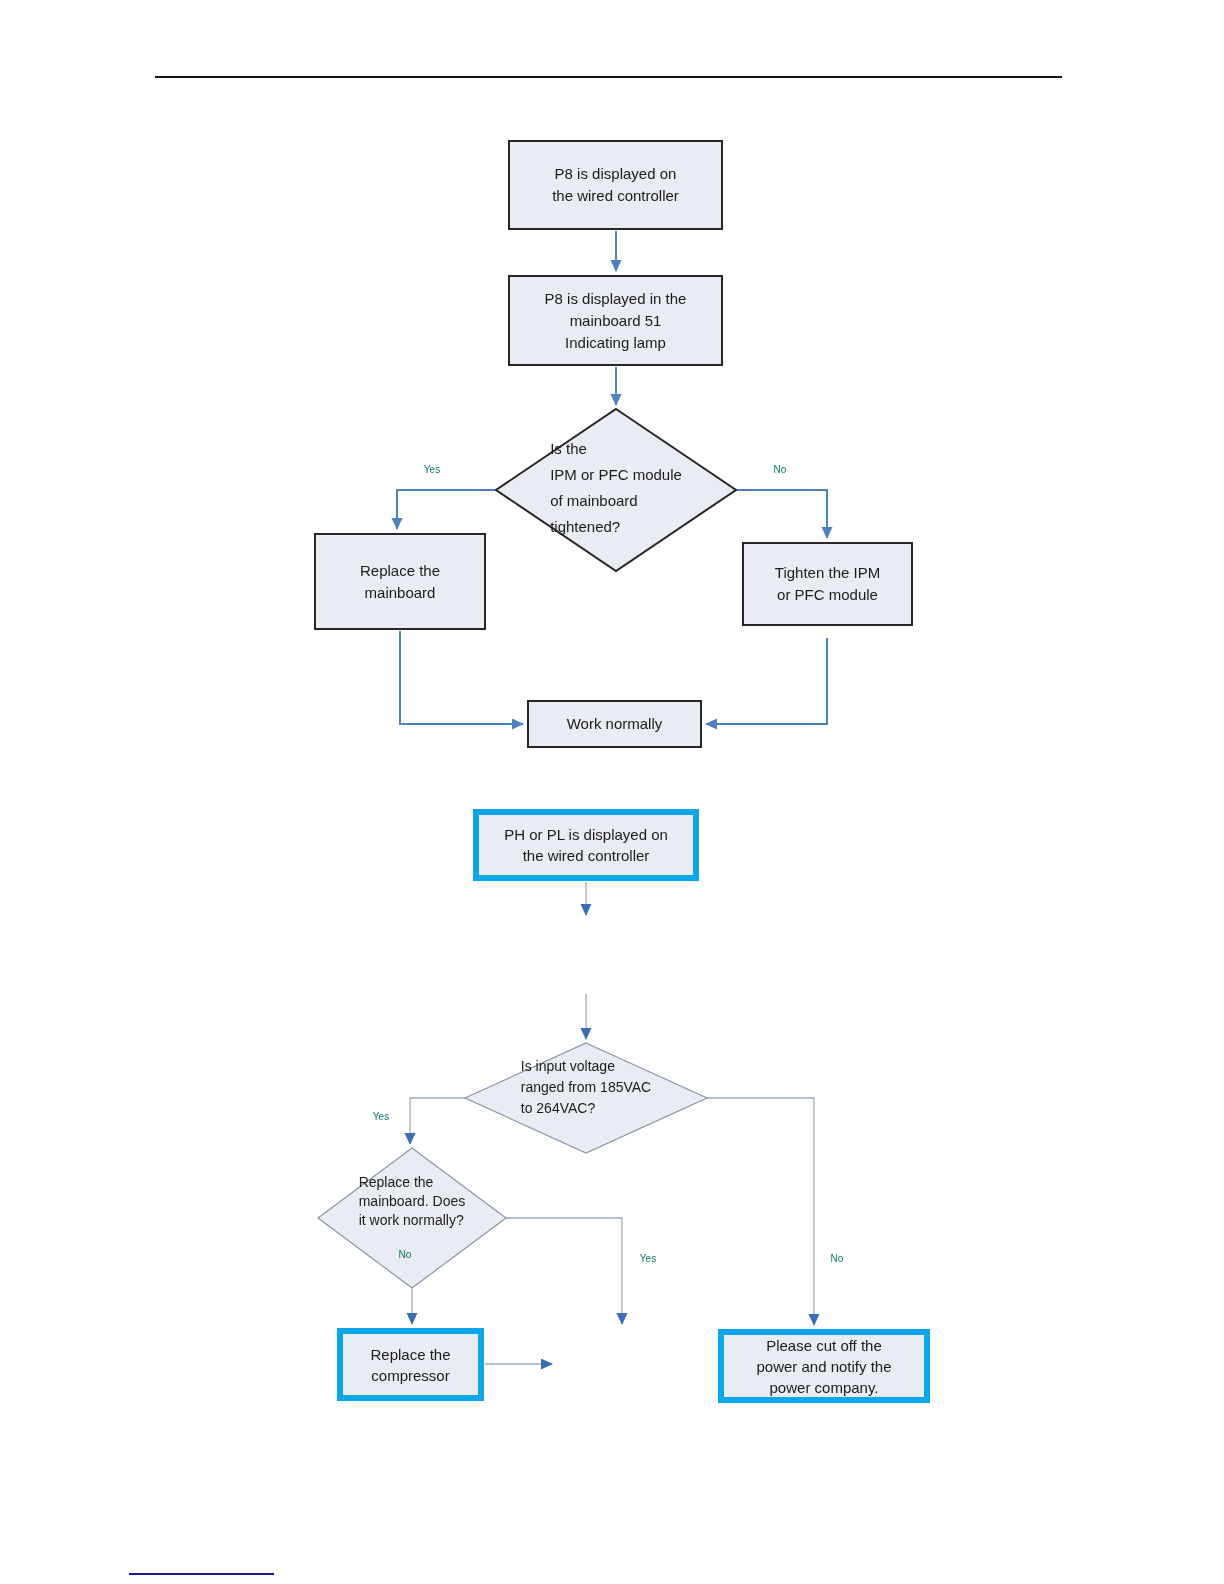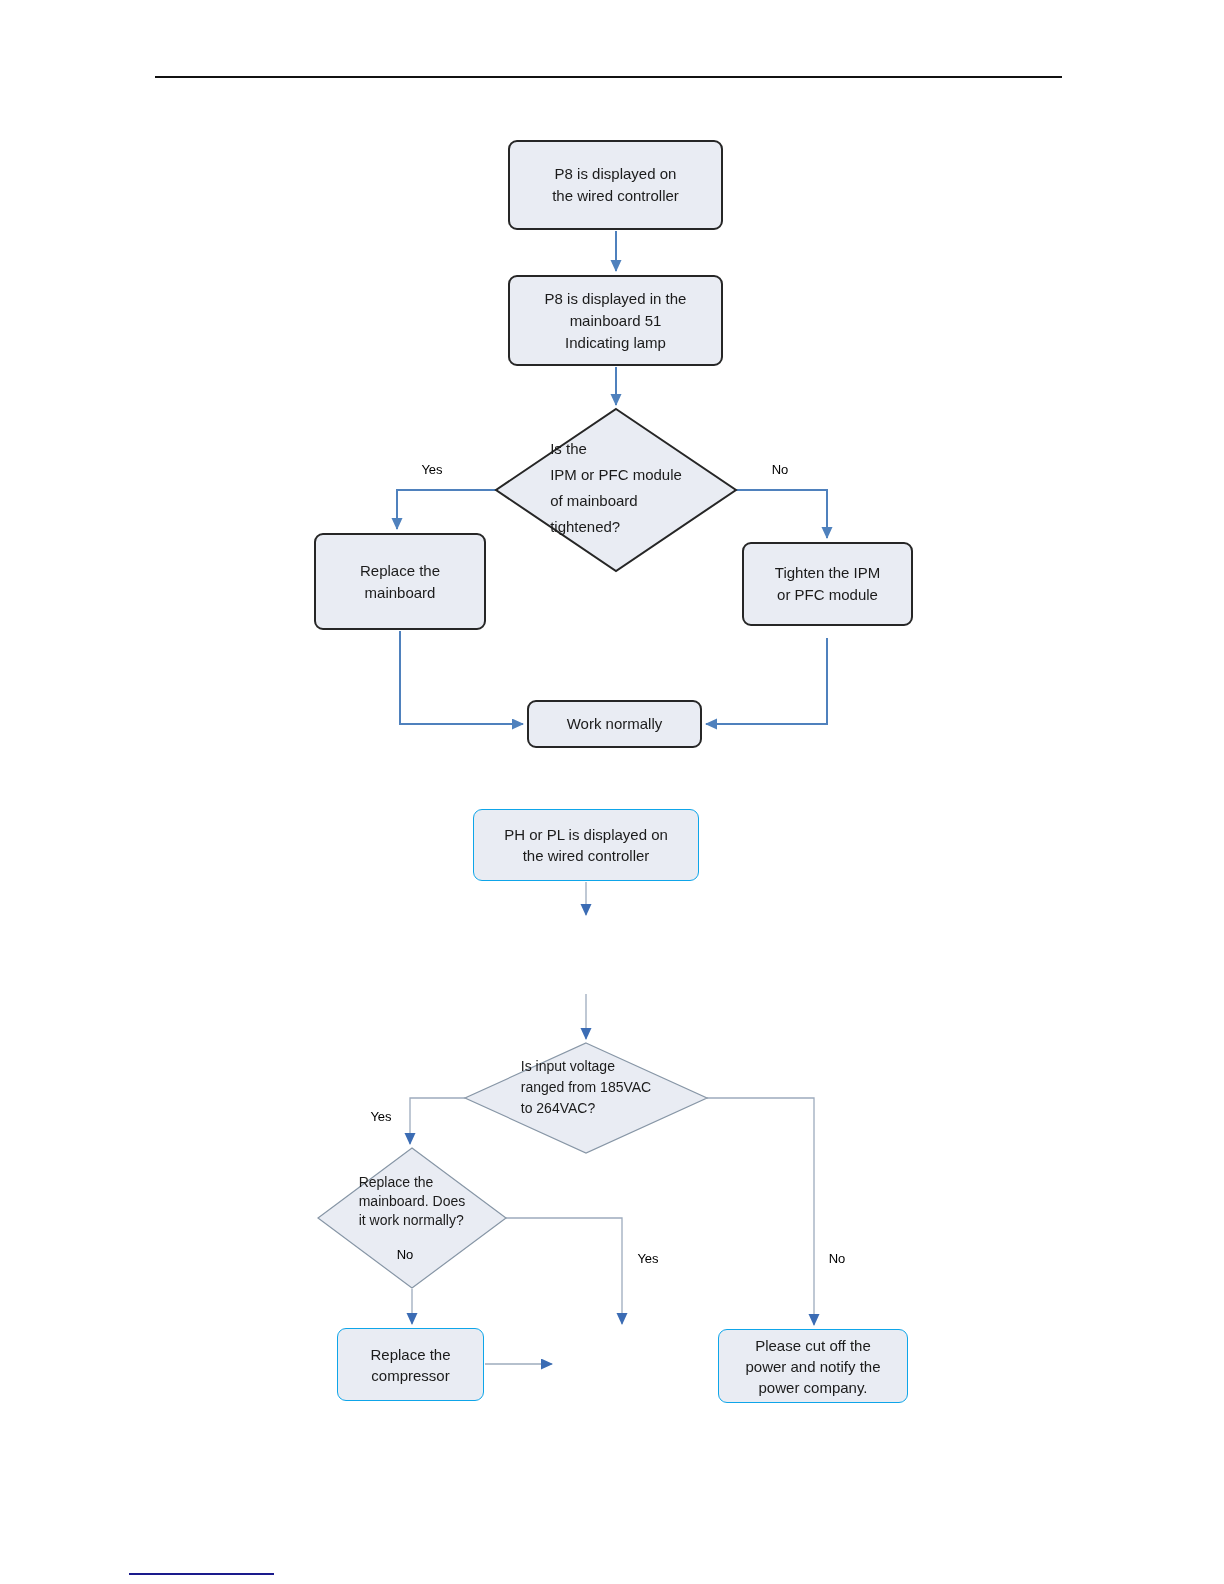--- a/index.html
+++ b/index.html
@@ -7,34 +7,33 @@
     position:relative;width:1224px;height:1584px;background:#ffffff;
     font-family:"Liberation Sans",sans-serif;color:#1b1b1b;overflow:hidden;
   }
   .rule-top{position:absolute;left:155px;top:76px;width:907px;height:2px;background:#111111;}
   .rule-footnote{position:absolute;left:129px;top:1573px;width:145px;height:2px;background:#1a1a8c;}
   svg.wires{position:absolute;left:0;top:0;width:1224px;height:1584px;}
   .node{
     position:absolute;display:flex;align-items:center;justify-content:center;
     text-align:center;background:#e9ecf3;white-space:pre-line;line-height:22px;font-size:15px;
     box-sizing:border-box;
-    border-radius:9px;
   }
   .b-dark{border:2px solid #262626;}
-  .b-light{border:1px solid #0ea5e9;line-height:21px;}
+  .b-light{border:6px solid #0ea5e9;line-height:21px;}
   .dtext{
     position:absolute;display:flex;align-items:center;justify-content:center;
     text-align:left;white-space:pre-line;
   }
   .d1t{font-size:15px;line-height:26px;}
   .d2t{font-size:14px;line-height:21px;}
   .d3t{font-size:14px;line-height:19px;}
   .flabel{
     position:absolute;display:flex;align-items:center;justify-content:center;
-    font-size:13px;color:#000000;white-space:pre-line;
+    font-size:10px;color:#0f766e;white-space:pre-line;
   }
 </style>
 </head>
 <body>
 
 <div class="page">
 
   <div class="rule-top"></div>
 
   <svg class="wires" viewBox="0 0 1224 1584" xmlns="http://www.w3.org/2000/svg">
@@ -93,21 +92,21 @@
   <div class="flabel" style="left:758px;top:459px;width:44px;height:20px">No</div>
 
   <div class="node b-light" style="left:473px;top:809px;width:226px;height:72px">PH or PL is displayed on
 the wired controller</div>
 
 
   <div class="node b-light" style="left:337px;top:1328px;width:147px;height:73px">Replace the
 compressor</div>
 
 
-  <div class="node b-light" style="left:718px;top:1329px;width:190px;height:74px">Please cut off the
+  <div class="node b-light" style="left:718px;top:1329px;width:212px;height:74px">Please cut off the
 power and notify the
 power company.</div>
 
   <div class="dtext d2t" style="left:476px;top:1054px;width:220px;height:66px">Is input voltage
 ranged from 185VAC
 to 264VAC?</div>
 
   <div class="flabel" style="left:357px;top:1106px;width:48px;height:20px">Yes</div>
 
   <div class="dtext d3t" style="left:322px;top:1172px;width:180px;height:58px">Replace the

